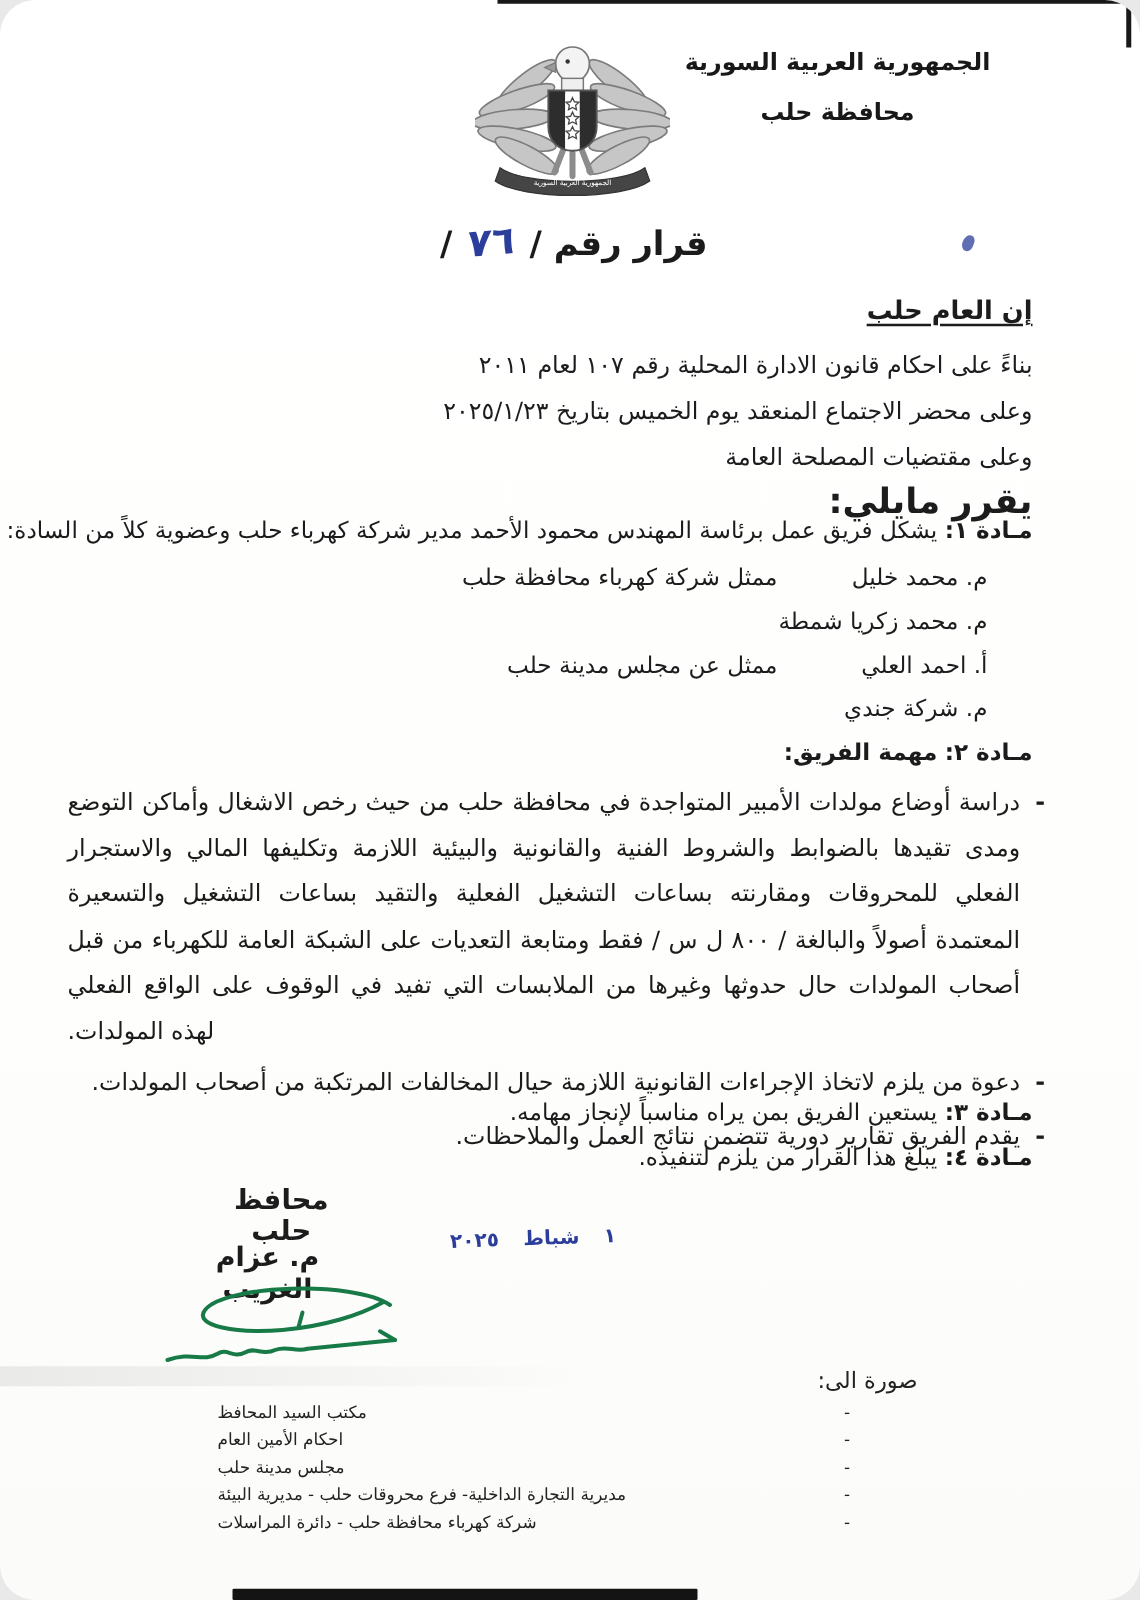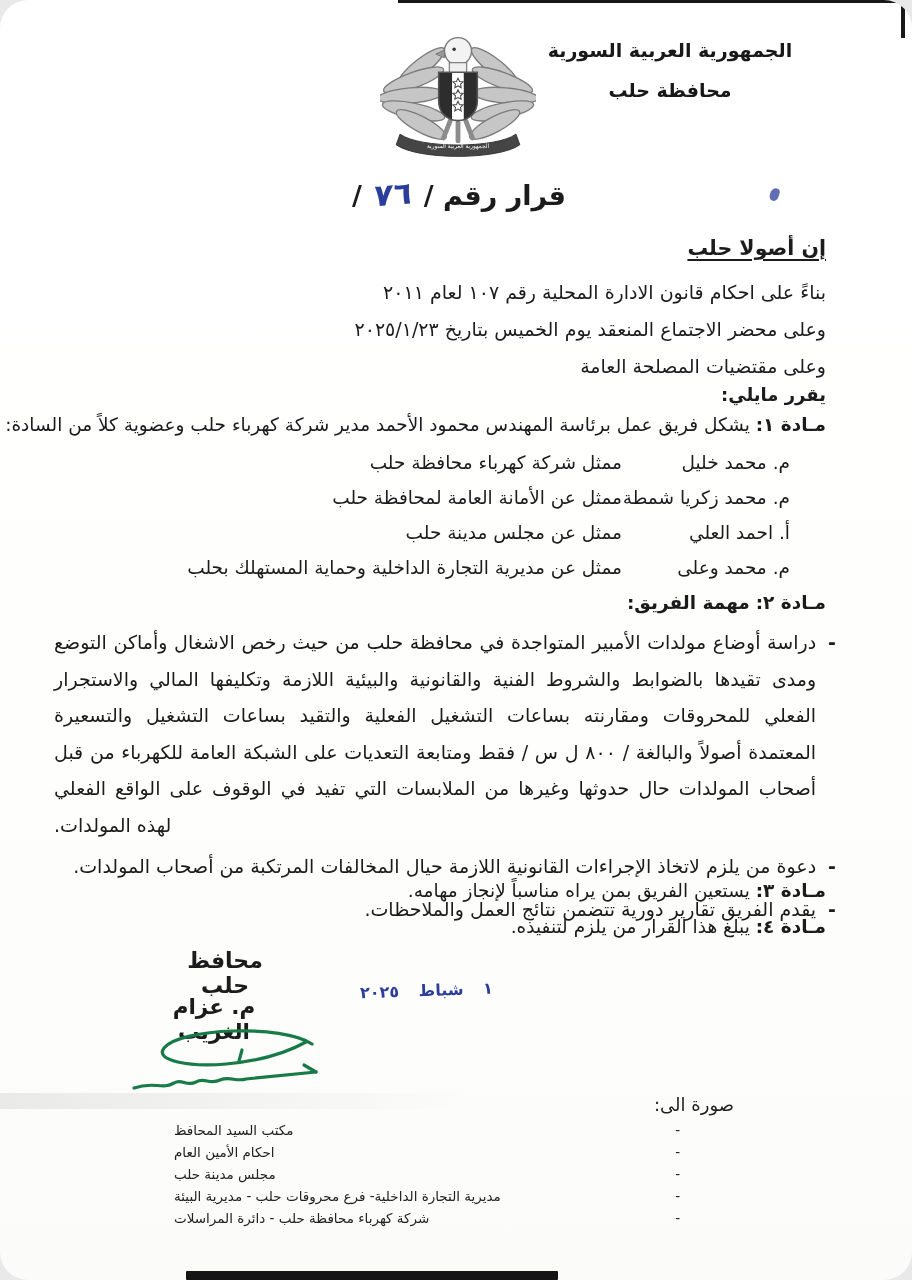--- a/index.html
+++ b/index.html
@@ -22,21 +22,21 @@
   .emblem{position:absolute;top:26px;left:380px;width:156px;height:140px;}
   
   .decree-line{position:absolute;top:176px;left:296px;width:270px;direction:rtl;text-align:right;
     font-weight:bold;font-size:27px;color:#1b1b1b;letter-spacing:1px;}
   .hand-num{display:inline-block;color:#2b3e9b;font-size:31px;font-weight:bold;
     transform:skewX(-9deg) rotate(-5deg);margin:0 12px;letter-spacing:8px;}
   
   .addressee{position:absolute;top:236px;right:86px;font-weight:bold;font-size:20.5px;
     text-decoration:underline;text-underline-offset:4px;}
   .clauses{position:absolute;top:274px;right:86px;font-size:19px;line-height:37px;white-space:nowrap;}
-  .decides{position:absolute;top:384px;right:86px;font-weight:bold;font-size:18px;}
+  .decides{position:absolute;top:384px;right:86px;font-weight:bold;font-size:28px;}
   .article{position:absolute;right:86px;font-size:18.5px;white-space:nowrap;color:#1b1b1b;}
   .a-label{font-weight:bold;}
   .member-row{position:absolute;left:0;right:0;height:34px;font-size:18.5px;}
   .m-name{position:absolute;right:122px;}
   .m-role{position:absolute;right:290px;text-align:right;}
   .tasks{position:absolute;top:624px;right:76px;left:54px;}
   .task{display:flex;direction:rtl;gap:12px;}
   .dash{flex:0 0 auto;font-weight:bold;font-size:19px;line-height:36px;}
   .task-text{flex:1;font-size:19px;line-height:36.5px;color:#1b1b1b;}
   .justify{text-align:justify;text-align-last:left;}
@@ -121,48 +121,46 @@
 
       <path d="M20,112 c20,15 100,15 120,0 l4,11 c-22,16 -106,16 -128,0 z" fill="#454545" stroke="#333" stroke-width="1"></path>
       <text x="80" y="126" text-anchor="middle" font-size="6" fill="#ffffff">الجمهورية العربية السورية</text>
     </svg>
   </div>
 
   <div class="decree-line">
     <span>قرار رقم /</span><span class="hand-num">٧٦</span><span>/</span>
   </div>
 
-  <div class="addressee">إن أصولا حلب</div>
+  <div class="addressee">إن العام حلب</div>
   <div class="clauses">
     <div>بناءً على احكام قانون الادارة المحلية رقم ١٠٧ لعام ٢٠١١</div>
     <div>وعلى محضر الاجتماع المنعقد يوم الخميس بتاريخ ٢٠٢٥/١/٢٣</div>
     <div>وعلى مقتضيات المصلحة العامة</div>
   </div>
   <div class="decides">يقرر مايلي:</div>
 
   <div class="article" style="top:414px">
     <span class="a-label">مـادة ١:</span>
     <span>يشكل فريق عمل برئاسة المهندس محمود الأحمد مدير شركة كهرباء حلب وعضوية كلاً من السادة:</span>
   </div>
 
   <div class="member-row" style="top:452px">
     <span class="m-name">م. محمد خليل</span>
     <span class="m-role">ممثل شركة كهرباء محافظة حلب</span>
   </div>
   <div class="member-row" style="top:487px">
     <span class="m-name">م. محمد زكريا شمطة</span>
-    <span class="m-role">ممثل عن الأمانة العامة لمحافظة حلب</span>
   </div>
   <div class="member-row" style="top:522px">
     <span class="m-name">أ. احمد العلي</span>
     <span class="m-role">ممثل عن مجلس مدينة حلب</span>
   </div>
   <div class="member-row" style="top:557px">
-    <span class="m-name">م. محمد وعلى</span>
-    <span class="m-role">ممثل عن مديرية التجارة الداخلية وحماية المستهلك بحلب</span>
+    <span class="m-name">م. شركة جندي</span>
   </div>
 
   <div class="article" style="top:592px">
     <span class="a-label">مـادة ٢:</span>
     <span class="a-label">مهمة الفريق:</span>
   </div>
 
   <div class="tasks">
     <div class="task">
       <span class="dash">-</span>

